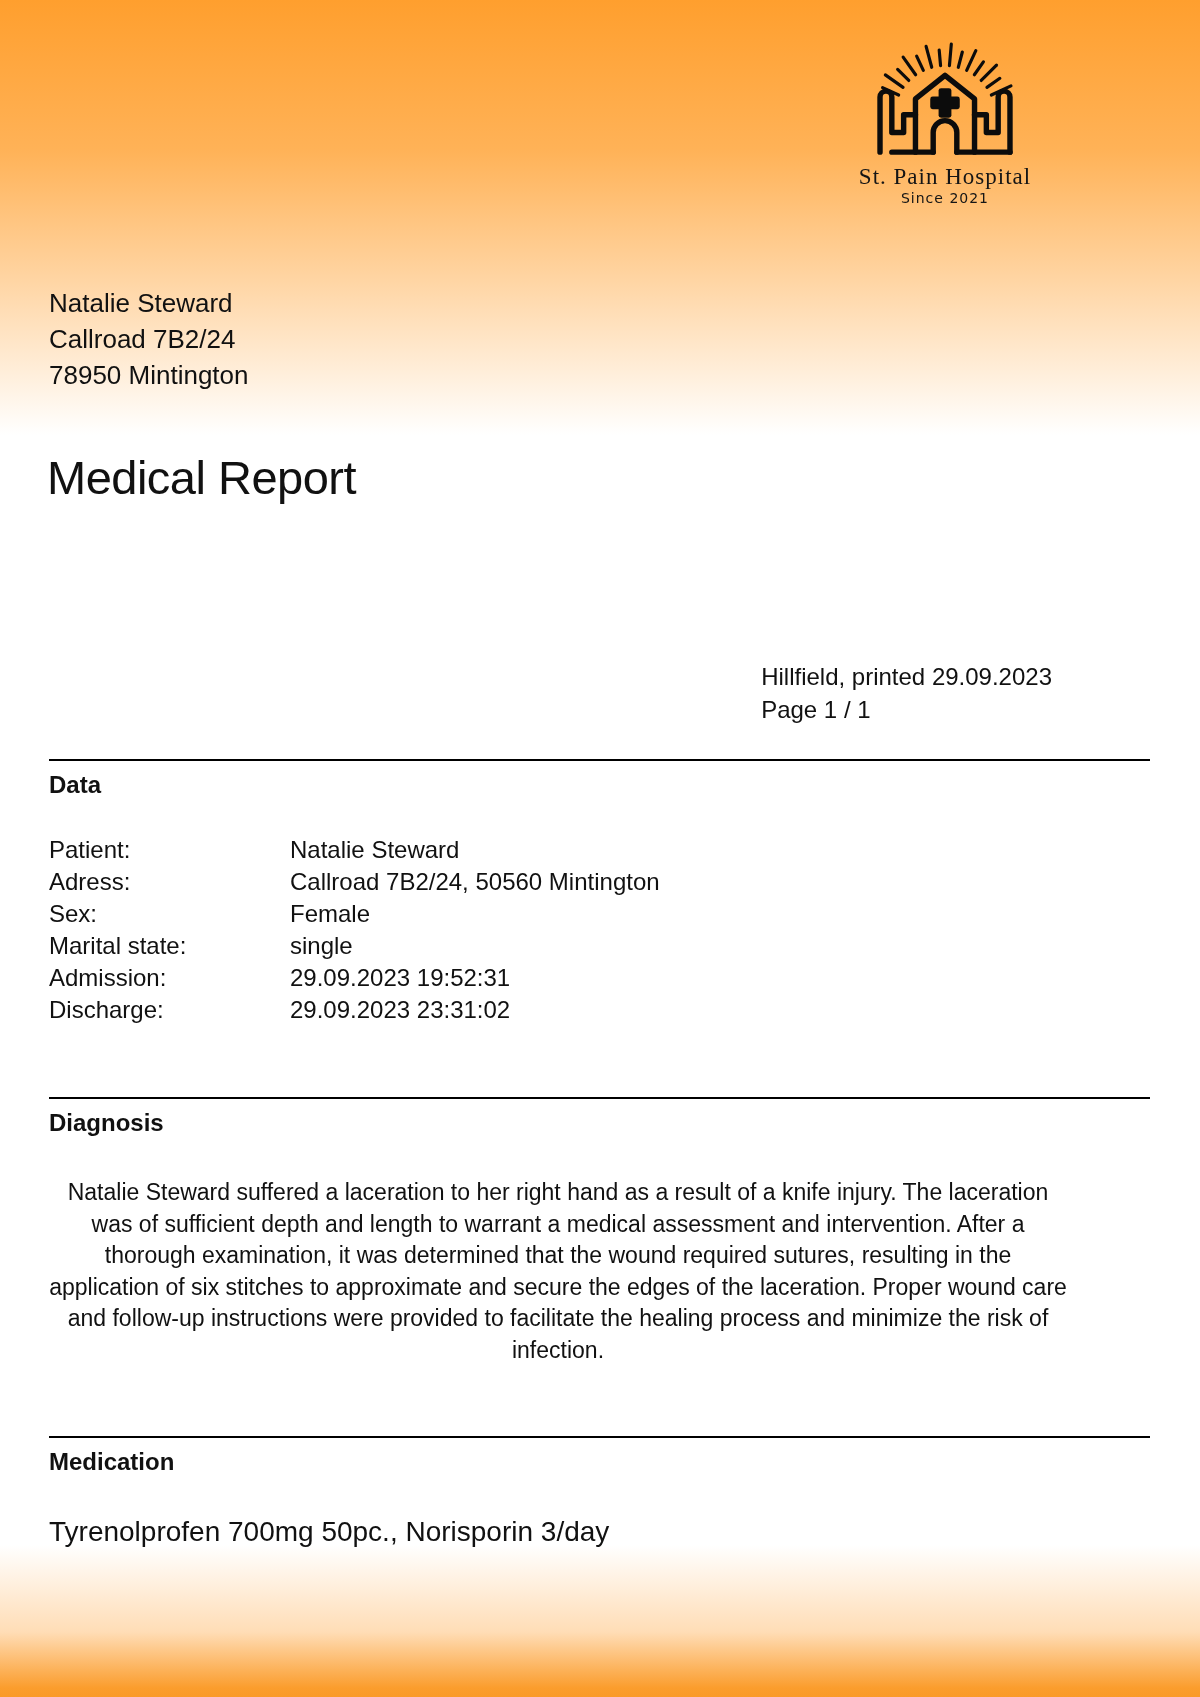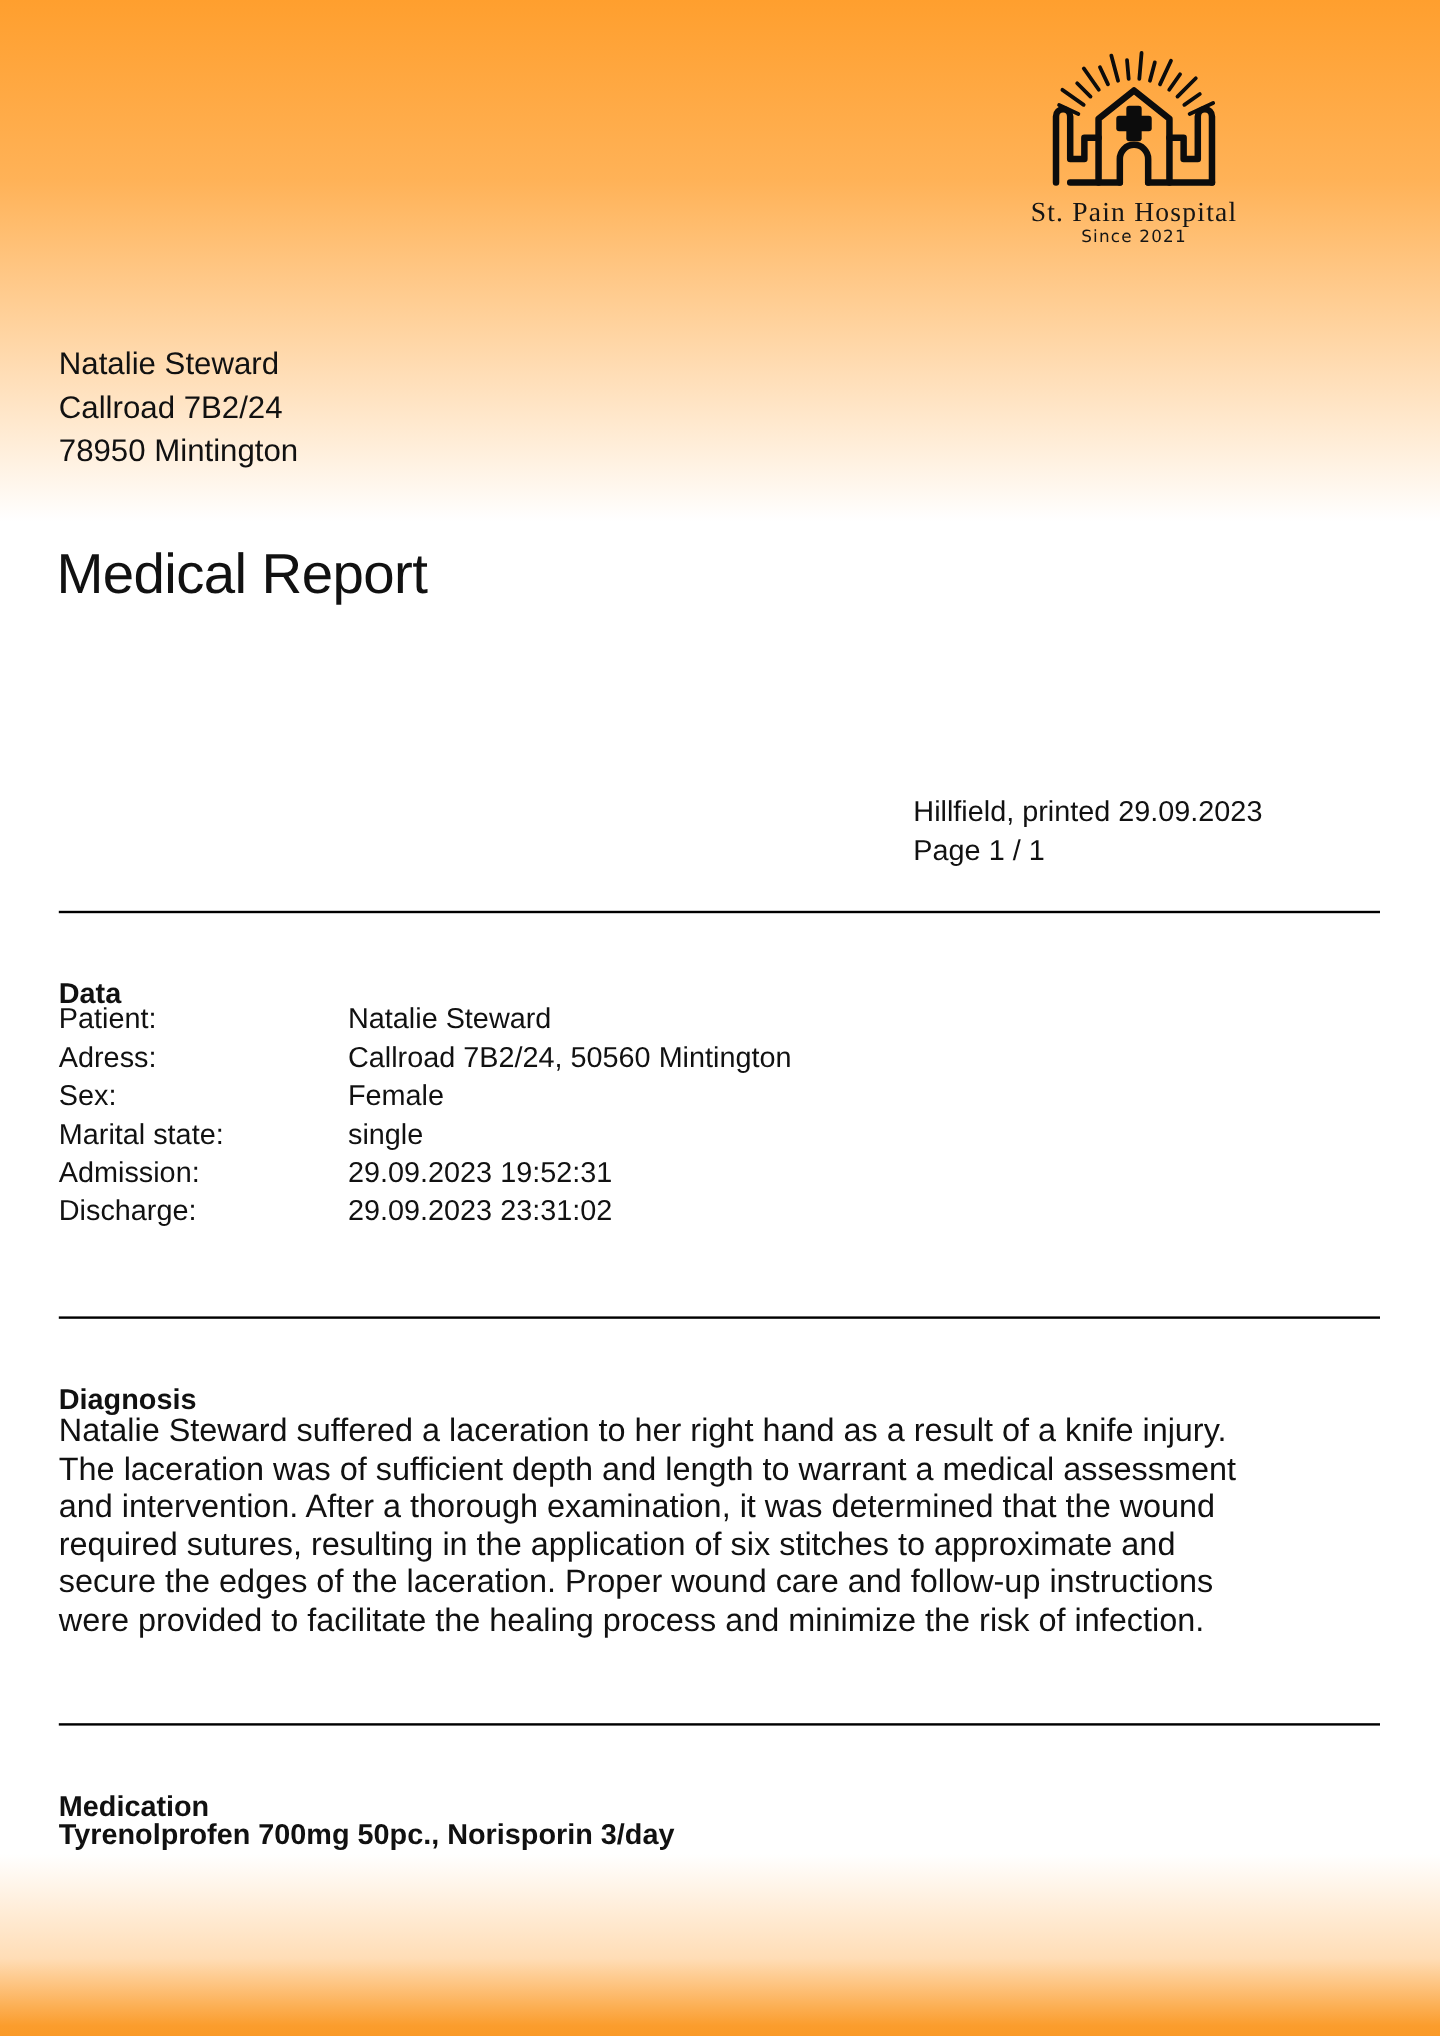--- a/index.html
+++ b/index.html
@@ -25,28 +25,28 @@
   .logo-tagline{font-family:"DejaVu Sans",sans-serif;font-size:14px;letter-spacing:1px;color:#151515;margin-top:0px;}
   
   .recipient{left:49px;top:285px;font-size:26px;line-height:36px;}
   
   .title{left:47px;top:450px;font-size:47px;letter-spacing:-0.5px;font-weight:400;}
   
   .printinfo{right:148px;top:660px;font-size:24px;line-height:33px;text-align:left;}
   
   .rule{left:49px;width:1101px;border-top:2px solid #000;height:0;}
   .rule1{top:759px;} .rule2{top:1097px;} .rule3{top:1436px;}
-  .heading{left:49px;font-size:24px;font-weight:700;margin-top:44px;}
+  .heading{left:49px;font-size:24px;font-weight:700;}
   .heading1{top:771px;} .heading2{top:1109px;} .heading3{top:1448px;}
   
   .datatable{left:49px;top:834px;font-size:24px;line-height:32px;display:grid;grid-template-columns:241px auto;}
   
-  .diagnosis-text{left:49px;top:1177px;width:1018px;font-size:27px;line-height:31.5px;}
+  .diagnosis-text{left:49px;top:1177px;width:1018px;font-size:23px;line-height:31.5px;text-align:center;}
   
-  .medication-text{left:49px;top:1516px;font-size:24px;font-weight:bold;}
+  .medication-text{left:49px;top:1516px;font-size:28px;}
 </style>
 </head>
 <body>
 
 <div class="abs logo">
   <svg width="162" height="128" viewBox="28 8 164 130">
     <g stroke="#0c0c0c" stroke-width="3.2" stroke-linecap="round">
       <line x1="62.9" y1="70.0" x2="46.6" y2="62.4"></line>
       <line x1="67.4" y1="62.2" x2="49.4" y2="49.5"></line>
       <line x1="73.2" y1="55.2" x2="61.9" y2="43.9"></line>

